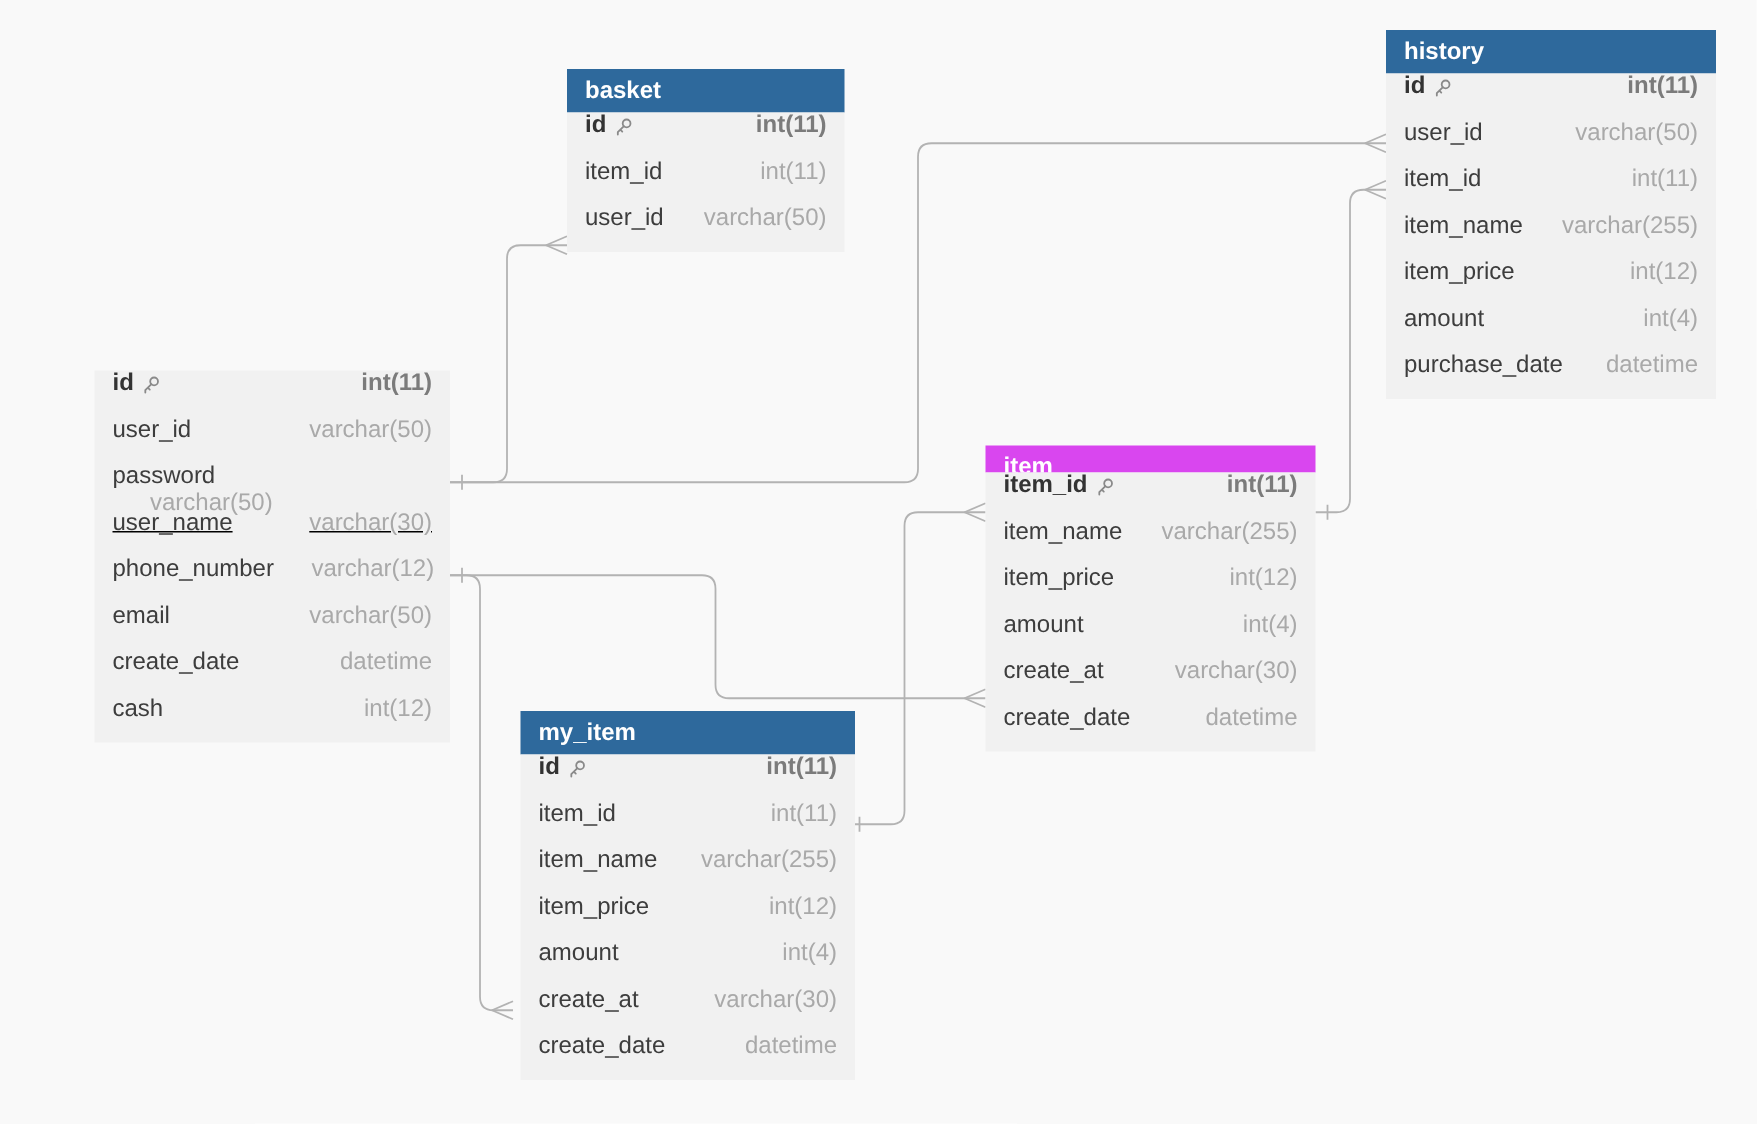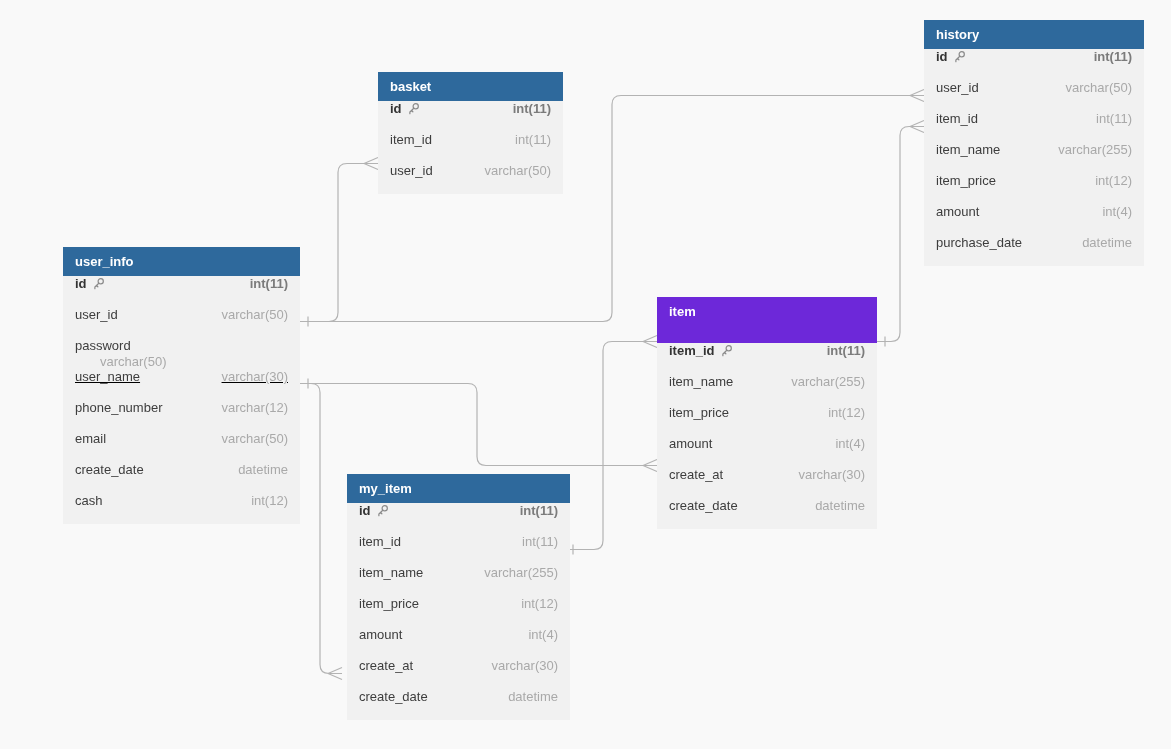--- a/index.html
+++ b/index.html
@@ -18,21 +18,21 @@
     height: 749px;
   }
   #wires {
     position: absolute;
     left: 0;
     top: 0;
     pointer-events: none;
   }
   .db-table {
     position: absolute;
-    font-size: 13px;
+    font-size: 16px;
     user-select: none;
   }
   .db-table-header {
     height: 29px;
     line-height: 29px;
     padding: 0 12px;
     color: #ffffff;
     font-weight: bold;
     cursor: move;
     white-space: nowrap;
@@ -106,21 +106,21 @@
         <line x1="643" y1="341.5" x2="657" y2="335.5" stroke="#b3b3b3" stroke-width="1.2"></line>
         <line x1="643" y1="341.5" x2="657" y2="347.5" stroke="#b3b3b3" stroke-width="1.2"></line>
       </g>
       <g>
         <path d="M 877 341.5 L 891 341.5 Q 900 341.5 900 332.5 L 900 135.5 Q 900 126.5 909 126.5 L 924 126.5" fill="none" stroke="#b3b3b3" stroke-width="1.2"></path>
         <line x1="885" y1="336.5" x2="885" y2="346.5" stroke="#b3b3b3" stroke-width="1.2"></line>
         <line x1="910" y1="126.5" x2="924" y2="120.5" stroke="#b3b3b3" stroke-width="1.2"></line>
         <line x1="910" y1="126.5" x2="924" y2="132.5" stroke="#b3b3b3" stroke-width="1.2"></line>
       </g>
     </svg>
-<div class="db-table" style="left: 378px; top: 72px; width: 185px;">
+<div class="db-table" style="left: 378px; top: 46px; width: 185px;">
       <div class="db-table-header" style="background: rgb(46, 105, 156); color: rgb(255, 255, 255); height: 29px; line-height: 29px;"><span>basket</span></div>
       <div class="db-table-body" style="background: rgb(241, 241, 241);">
         <div class="db-field-row pk" style="height: 31px;">
           <span class="db-field-name">
             <span>id</span>
             <svg viewBox="0 0 14 14" class="key-icon">
               <g fill="none" stroke="#8a8a8a" stroke-width="1.3" stroke-linecap="round">
                 <circle cx="9.4" cy="4.6" r="2.8"></circle>
                 <path d="M7.3 6.7 L3.1 10.9 L3.1 12.6 M4.9 9.1 L6.3 10.5"></path>
               </g>
@@ -189,21 +189,20 @@
         </div>
         <div class="db-field-row" style="height: 31px;">
           <span class="db-field-name">
             <span>purchase_date</span>
           </span>
           <span class="db-field-type">datetime</span>
         </div>
       </div>
     </div>
     <div class="db-table" style="left: 63px; top: 247px; width: 237px;">
-      <div class="db-table-header" style="background: rgb(46, 105, 156); color: rgb(255, 255, 255); height: 29px; line-height: 29px;"><span>user_info</span></div>
       <div class="db-table-body" style="background: rgb(241, 241, 241);">
         <div class="db-field-row pk" style="height: 31px;">
           <span class="db-field-name">
             <span>id</span>
             <svg viewBox="0 0 14 14" class="key-icon">
               <g fill="none" stroke="#8a8a8a" stroke-width="1.3" stroke-linecap="round">
                 <circle cx="9.4" cy="4.6" r="2.8"></circle>
                 <path d="M7.3 6.7 L3.1 10.9 L3.1 12.6 M4.9 9.1 L6.3 10.5"></path>
               </g>
             </svg>
@@ -248,21 +247,21 @@
         </div>
         <div class="db-field-row" style="height: 31px;">
           <span class="db-field-name">
             <span>cash</span>
           </span>
           <span class="db-field-type">int(12)</span>
         </div>
       </div>
     </div>
     <div class="db-table" style="left: 657px; top: 297px; width: 220px;">
-      <div class="db-table-header" style="background: #6d28d9; color: rgb(255, 255, 255); height: 46px; line-height: 29px;"><span>item</span></div>
+      <div class="db-table-header" style="background: #d946ef; color: rgb(255, 255, 255); height: 18px; line-height: 29px;"><span>item</span></div>
       <div class="db-table-body" style="background: rgb(241, 241, 241);">
         <div class="db-field-row pk" style="height: 31px;">
           <span class="db-field-name">
             <span>item_id</span>
             <svg viewBox="0 0 14 14" class="key-icon">
               <g fill="none" stroke="#8a8a8a" stroke-width="1.3" stroke-linecap="round">
                 <circle cx="9.4" cy="4.6" r="2.8"></circle>
                 <path d="M7.3 6.7 L3.1 10.9 L3.1 12.6 M4.9 9.1 L6.3 10.5"></path>
               </g>
             </svg>

